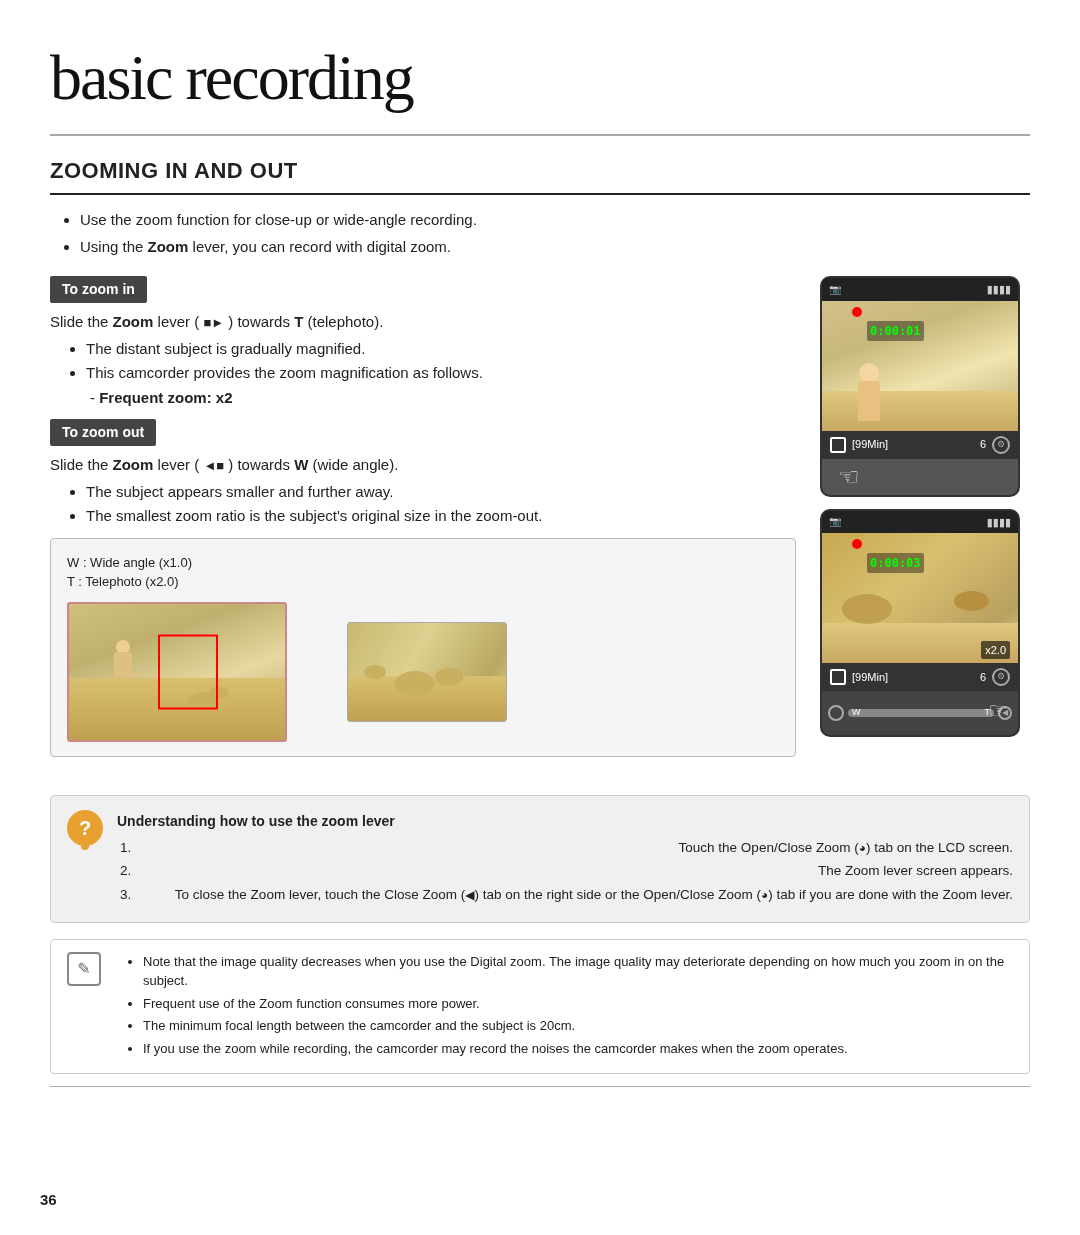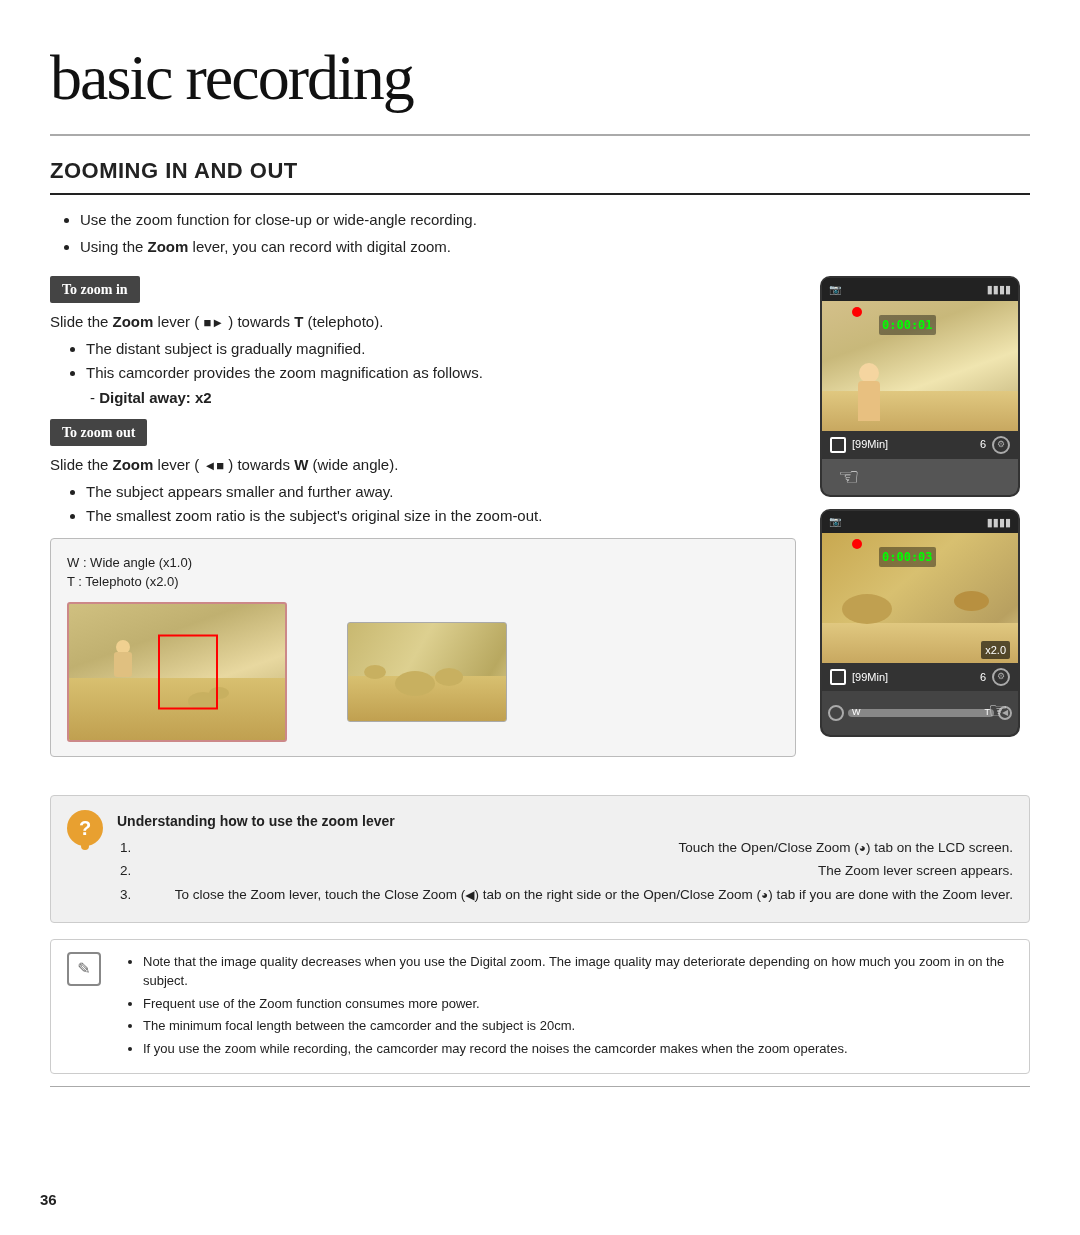--- a/index.html
+++ b/index.html
@@ -67,21 +67,20 @@
     
     .subsection-label {
       display: inline-block;
       background: #444;
       color: #fff;
       font-size: 14px;
       font-weight: bold;
       padding: 3px 12px;
       border-radius: 2px;
       margin-bottom: 8px;
-      font-family: Liberation Serif, serif;
     }
 
     .subsection-body {
       font-size: 15px;
       margin-bottom: 10px;
     }
     .subsection-body ul {
       list-style: disc;
       margin-left: 36px;
       margin-top: 4px;
@@ -132,30 +131,29 @@
       position: absolute;
       top: 6px;
       left: 30px;
       width: 10px;
       height: 10px;
       background: #f00;
       border-radius: 50%;
     }
     .cam-image-area .time-display {
       position: absolute;
-      top: 14px;
+      top: 20px;
       left: 45px;
       color: #0f0;
       font-size: 12px;
       font-weight: bold;
       font-family: monospace;
       background: rgba(0,0,0,0.4);
       padding: 1px 3px;
       border-radius: 2px;
-      margin-left: 12px;
     }
     .cam-image-area .zoom-badge {
       position: absolute;
       bottom: 4px;
       right: 8px;
       background: rgba(0,0,0,0.6);
       color: #fff;
       font-size: 11px;
       padding: 1px 4px;
       border-radius: 2px;
@@ -516,21 +514,21 @@
   <div class="left-col">
 
     <div>
       <div class="subsection-label">To zoom in</div>
       <div class="subsection-body">
         Slide the <span class="bold">Zoom</span> lever ( <span style="font-size:13px;">■►</span> ) towards <span class="bold">T</span> (telephoto).
         <ul>
           <li>The distant subject is gradually magnified.</li>
           <li>This camcorder provides the zoom magnification as follows.</li>
         </ul>
-        <div class="sub-indent">- <span>Digital away: x2</span></div>
+        <div class="sub-indent">- <span>Frequent zoom: x2</span></div>
       </div>
     </div>
 
     <div>
       <div class="subsection-label">To zoom out</div>
       <div class="subsection-body">
         Slide the <span class="bold">Zoom</span> lever ( <span style="font-size:13px;">◄■</span> ) towards <span class="bold">W</span> (wide angle).
         <ul>
           <li>The subject appears smaller and further away.</li>
           <li>The smallest zoom ratio is the subject's original size in the zoom-out.</li>

